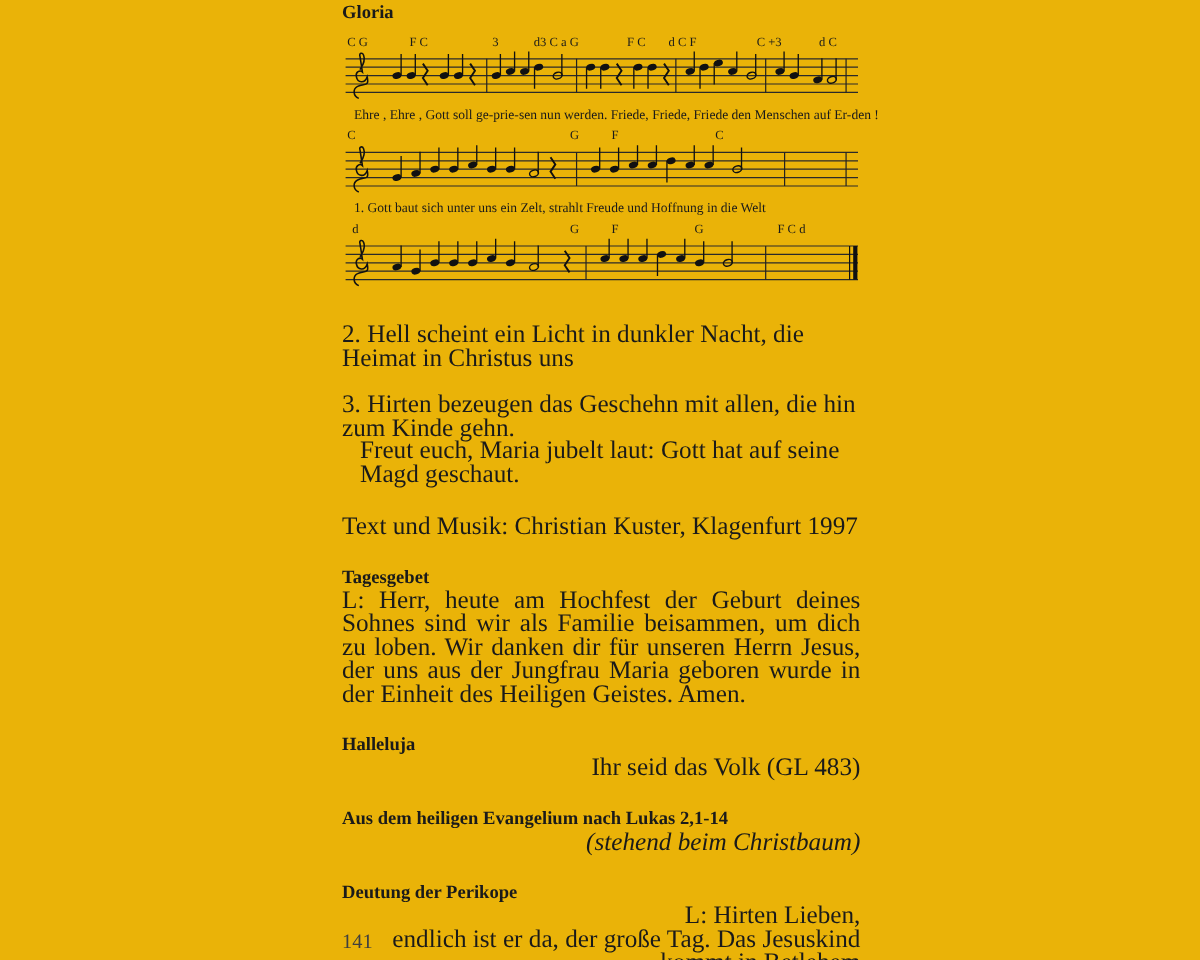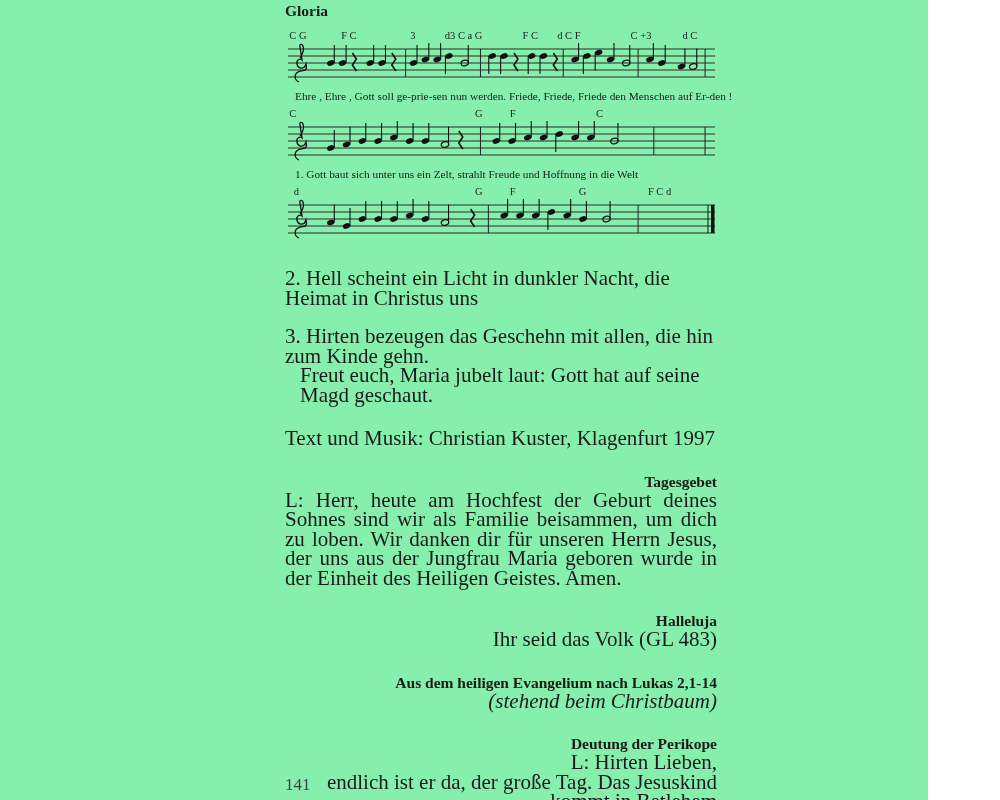--- a/index.html
+++ b/index.html
@@ -1,19 +1,19 @@
 <!DOCTYPE html>
 <html><head>
 <meta charset="utf-8">
 <style>
   html,body{margin:0;padding:0;background:#ffffff;}
   .page{
     position:relative;
-    width:928px;height:800px;
-    background:#86efac;
+    width:1000px;height:800px;
+    background:#eab308;
     font-family:"Liberation Serif", serif;
     color:#1a1a1a;
     overflow:hidden;
   }
   .column{
     position:absolute;
     left:285px;top:2px;
     width:432px;
   }
   .song-title{
@@ -43,21 +43,20 @@
   .verse{margin:0 0 19px 0;}
   .verse-line{display:block;}
   .verse-line.cont{padding-left:15px;}
   .music-gap{height:18px;}
   .credit{margin:24px 0 0 0;}
   .section{margin-top:24px;}
   .section-heading{
     font-weight:bold;
     font-size:15.5px;
     margin:0 0 0 0;
-    text-align:right;
   }
   .section-body{
     margin:0;
     text-align:justify;
   }
   .section-body.nojust{text-align:right;}
   .italic-note{font-style:italic;}
   .deutung-line{display:block;}
   .page-number{
     position:absolute;

